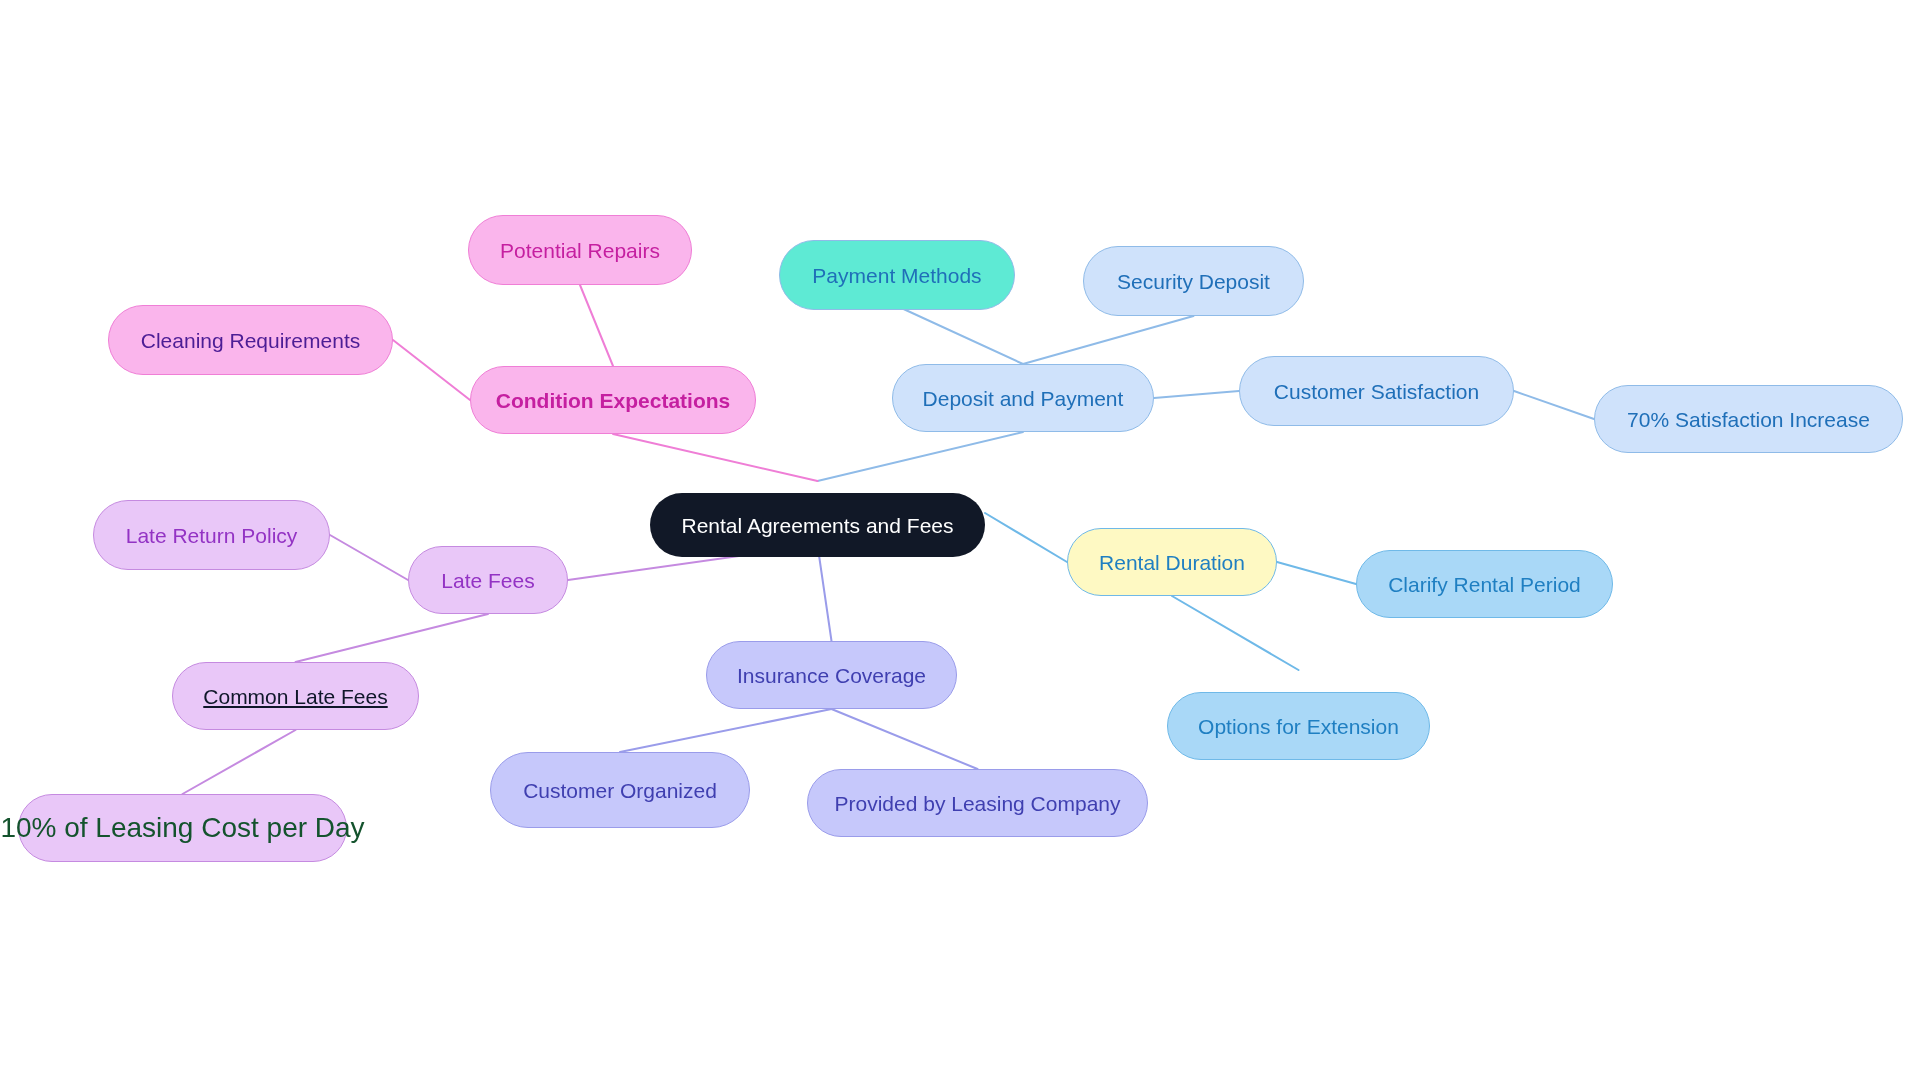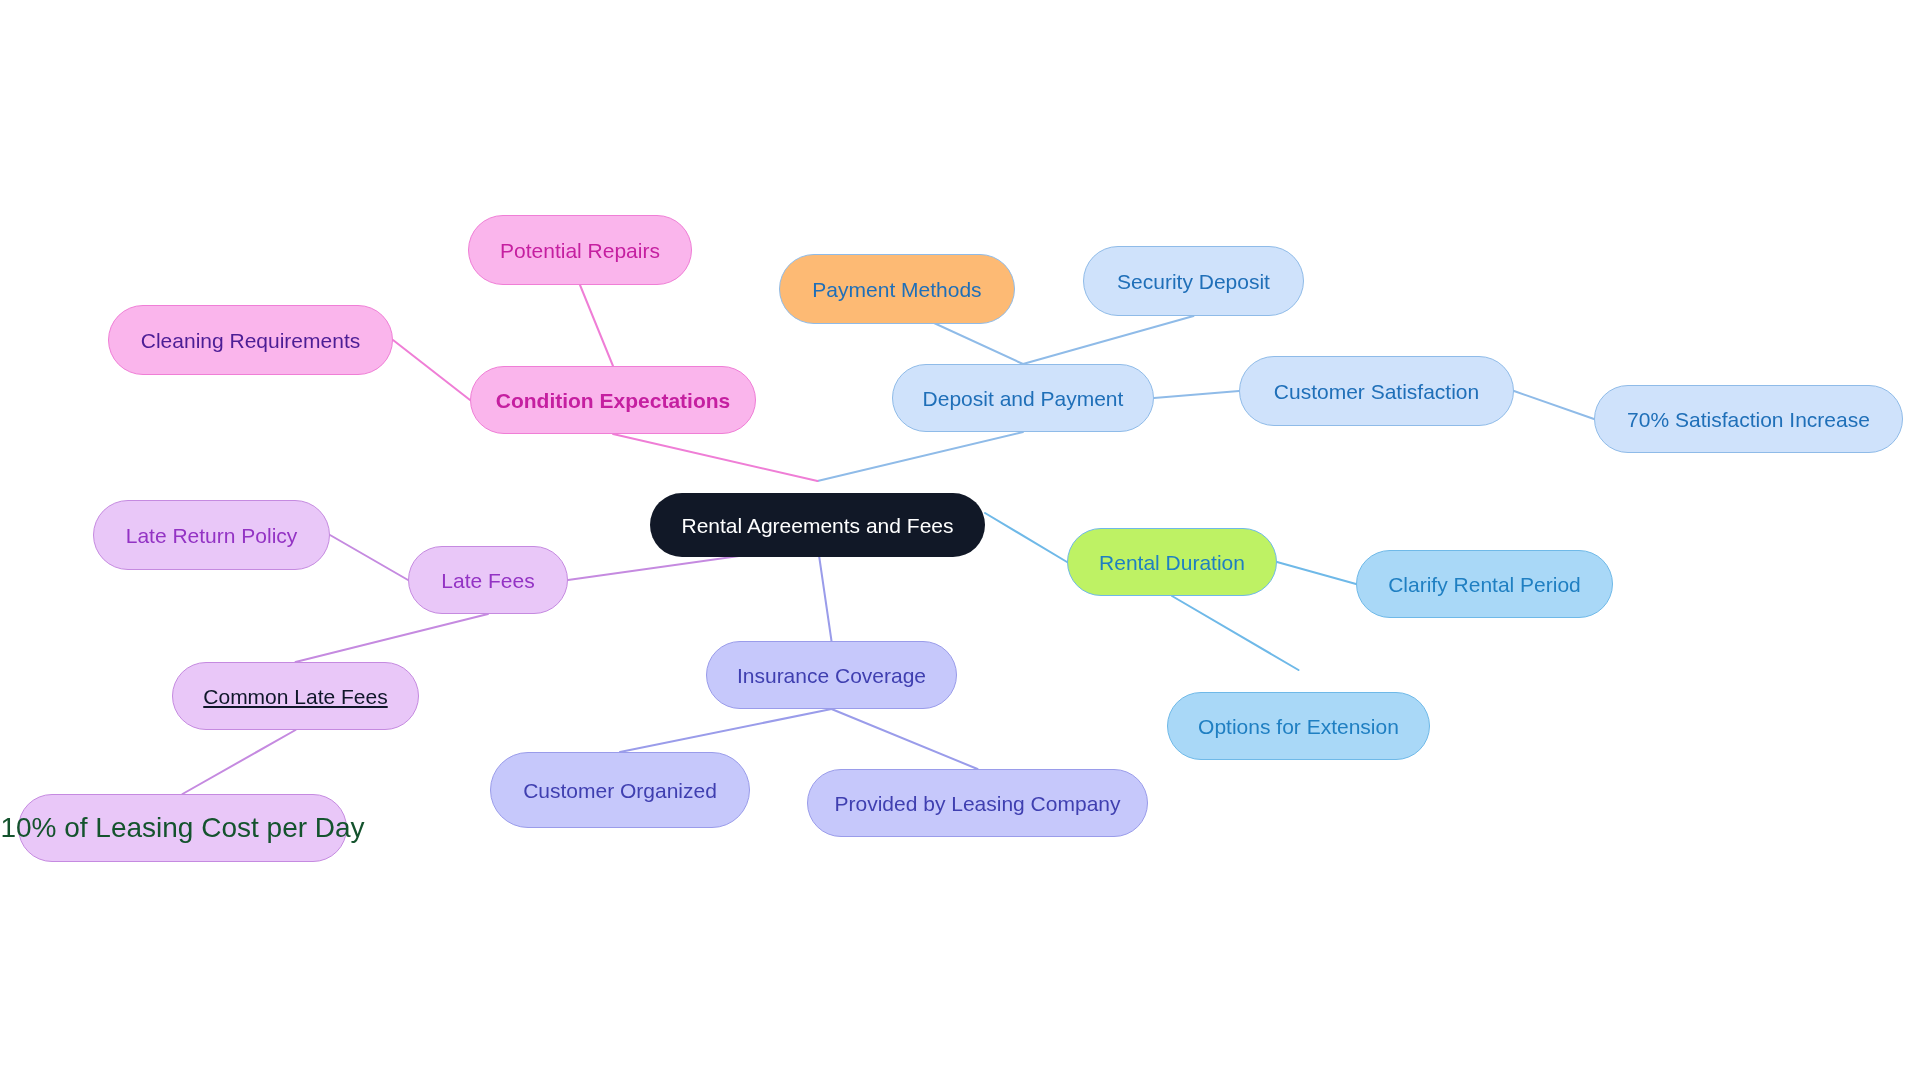--- a/index.html
+++ b/index.html
@@ -73,33 +73,33 @@
       <line x1="613" y1="366" x2="580" y2="285" stroke="#ef7ed6" stroke-width="2" stroke-linecap="round"></line>
       <line x1="470" y1="400" x2="393" y2="340" stroke="#ef7ed6" stroke-width="2" stroke-linecap="round"></line>
     </svg>
   <div id="node-layer">
       <div class="node root" style="left: 650px; top: 481px; width: 335px; height: 64px; background: rgb(17, 24, 39); border-color: rgb(17, 24, 39); color: rgb(255, 255, 255); font-size: 21px;">
         <span class="node-label">Rental Agreements and Fees</span>
       </div>
       <div class="node" style="left: 892px; top: 364px; width: 262px; height: 68px; background: rgb(207, 226, 251); border-color: rgb(143, 187, 232); color: rgb(31, 111, 184); font-size: 21px;">
         <span class="node-label">Deposit and Payment</span>
       </div>
-      <div class="node" style="left: 779px; top: 254px; width: 236px; height: 70px; background: #fdba74; border-color: rgb(143, 187, 232); color: rgb(31, 111, 184); font-size: 21px;">
+      <div class="node" style="left: 779px; top: 240px; width: 236px; height: 70px; background: #5eead4; border-color: rgb(143, 187, 232); color: rgb(31, 111, 184); font-size: 21px;">
         <span class="node-label">Payment Methods</span>
       </div>
       <div class="node" style="left: 1083px; top: 246px; width: 221px; height: 70px; background: rgb(207, 226, 251); border-color: rgb(143, 187, 232); color: rgb(31, 111, 184); font-size: 21px;">
         <span class="node-label">Security Deposit</span>
       </div>
       <div class="node" style="left: 1239px; top: 356px; width: 275px; height: 70px; background: rgb(207, 226, 251); border-color: rgb(143, 187, 232); color: rgb(31, 111, 184); font-size: 21px;">
         <span class="node-label">Customer Satisfaction</span>
       </div>
       <div class="node" style="left: 1594px; top: 385px; width: 309px; height: 68px; background: rgb(207, 226, 251); border-color: rgb(143, 187, 232); color: rgb(31, 111, 184); font-size: 21px;">
         <span class="node-label">70% Satisfaction Increase</span>
       </div>
-      <div class="node" style="left: 1067px; top: 528px; width: 210px; height: 68px; background: #bef264; border-color: rgb(111, 185, 232); color: rgb(31, 127, 194); font-size: 21px;">
+      <div class="node" style="left: 1067px; top: 528px; width: 210px; height: 68px; background: #fef9c3; border-color: rgb(111, 185, 232); color: rgb(31, 127, 194); font-size: 21px;">
         <span class="node-label">Rental Duration</span>
       </div>
       <div class="node" style="left: 1356px; top: 550px; width: 257px; height: 68px; background: rgb(169, 216, 247); border-color: rgb(111, 185, 232); color: rgb(31, 127, 194); font-size: 21px;">
         <span class="node-label">Clarify Rental Period</span>
       </div>
       <div class="node" style="left: 1167px; top: 670px; width: 263px; height: 68px; background: rgb(169, 216, 247); border-color: rgb(111, 185, 232); color: rgb(31, 127, 194); font-size: 21px; margin-top: 22px;">
         <span class="node-label">Options for Extension</span>
       </div>
       <div class="node" style="left: 706px; top: 641px; width: 251px; height: 68px; background: rgb(198, 200, 251); border-color: rgb(154, 156, 234); color: rgb(63, 63, 176); font-size: 21px;">
         <span class="node-label">Insurance Coverage</span>

